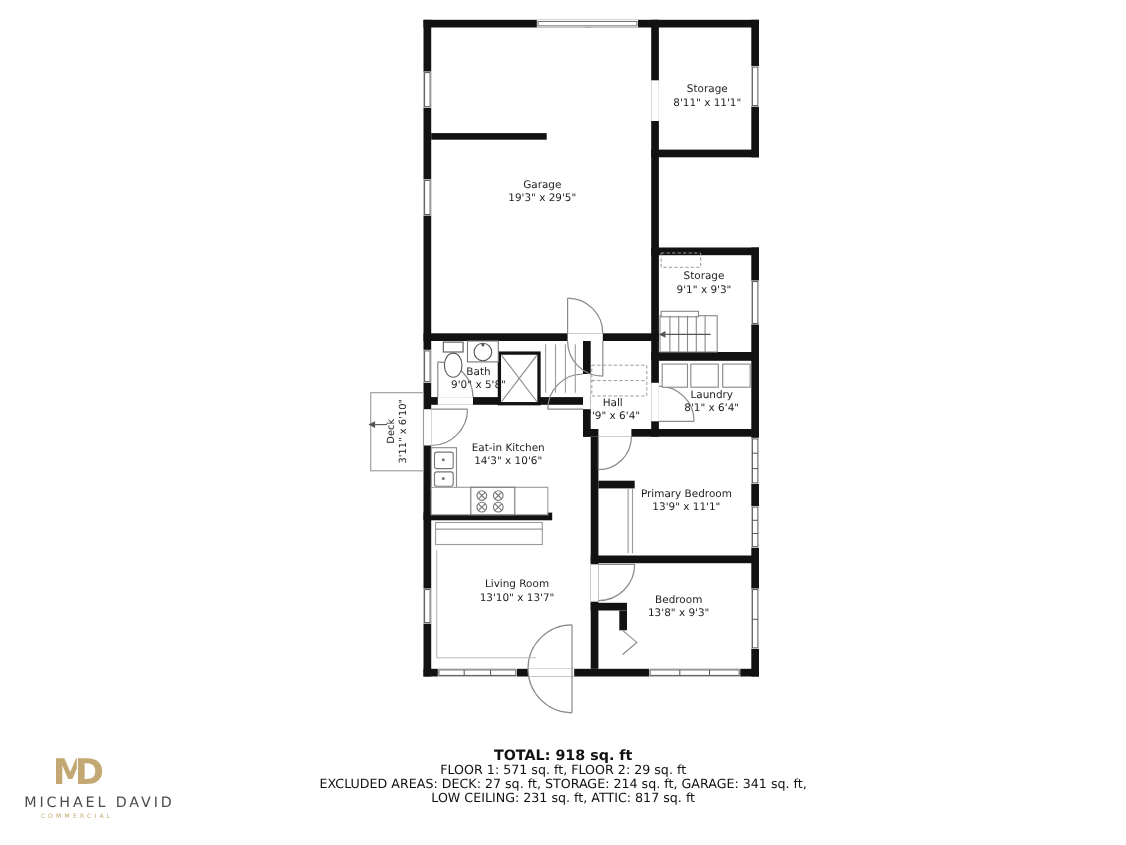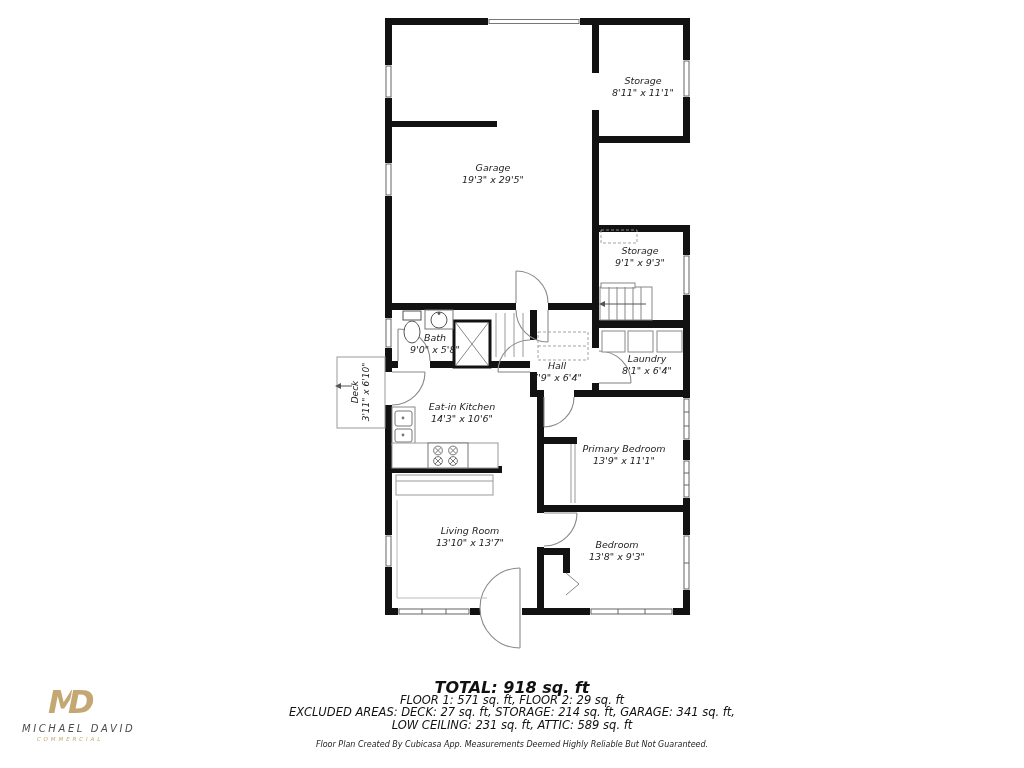--- a/index.html
+++ b/index.html
@@ -1,32 +1,32 @@
 <!DOCTYPE html>
 <html><head>
 <meta charset="utf-8">
 <style>
   html,body{margin:0;padding:0;background:#ffffff;}
   .page{position:relative;width:944px;height:768px;background:#fff;overflow:hidden;
-        font-family:"DejaVu Sans",sans-serif;font-style:italic;}
+        font-family:"DejaVu Sans",sans-serif;}
   .plan-svg{position:absolute;left:0;top:0;}
 
   
   .room-name,.room-dims{font-size:9.5px;fill:#1c1c1c;text-anchor:middle;}
   .deck-label{font-size:9px;}
 
   
   .summary{position:absolute;left:0;top:681px;width:1024px;text-align:center;color:#111;}
-  .summary-total{font-size:16px;font-weight:bold;line-height:13px;}
+  .summary-total{font-size:13px;font-weight:bold;line-height:13px;}
   .summary-line{font-size:11.5px;line-height:12.4px;}
   .summary-disclaimer{font-size:8px;margin-top:9px;color:#1c1c1c;}
 
   
   .logo{position:absolute;left:22px;top:684px;width:96px;text-align:center;}
-  .logo-name{font-size:10px;letter-spacing:2.6px;color:#4b4b4b;margin-top:1px;white-space:nowrap;}
+  .logo-name{font-size:13px;letter-spacing:2.6px;color:#4b4b4b;margin-top:1px;white-space:nowrap;}
   .logo-sub{font-size:5.5px;letter-spacing:2.9px;color:#c3a873;margin-top:2px;white-space:nowrap;}
 </style>
 </head>
 <body>
 
 <div class="page">
 
   <svg class="plan-svg" width="1024" height="768" viewBox="0 0 1024 768">
 
     <g fill="#121212">
@@ -300,22 +300,21 @@
 
       <text class="room-name" x="617" y="548">Bedroom</text>
       <text class="room-dims" x="617" y="560">13'8" x 9'3"</text>
     </g>
   </svg>
 
   <div class="summary">
     <div class="summary-total">TOTAL: 918 sq. ft</div>
     <div class="summary-line">FLOOR 1: 571 sq. ft, FLOOR 2: 29 sq. ft</div>
     <div class="summary-line">EXCLUDED AREAS: DECK: 27 sq. ft, STORAGE: 214 sq. ft, GARAGE: 341 sq. ft,</div>
-    <div class="summary-line">LOW CEILING: 231 sq. ft, ATTIC: 589 sq. ft</div>
-    <div class="summary-disclaimer">Floor Plan Created By Cubicasa App. Measurements Deemed Highly Reliable But Not Guaranteed.</div>
+    <div class="summary-line">LOW CEILING: 231 sq. ft, ATTIC: 817 sq. ft</div>
   </div>
 
   <div class="logo">
     <svg width="96" height="34" viewBox="0 0 96 34">
       <text x="26" y="29" font-family="DejaVu Sans, sans-serif" font-size="32" font-weight="bold" fill="#c3a873">M</text>
       <text x="46" y="29" font-family="DejaVu Sans, sans-serif" font-size="32" font-weight="bold" fill="#c3a873" stroke="#ffffff" stroke-width="2" paint-order="stroke">D</text>
     </svg>
     <div class="logo-name">MICHAEL DAVID</div>
     <div class="logo-sub">COMMERCIAL</div>
   </div>

